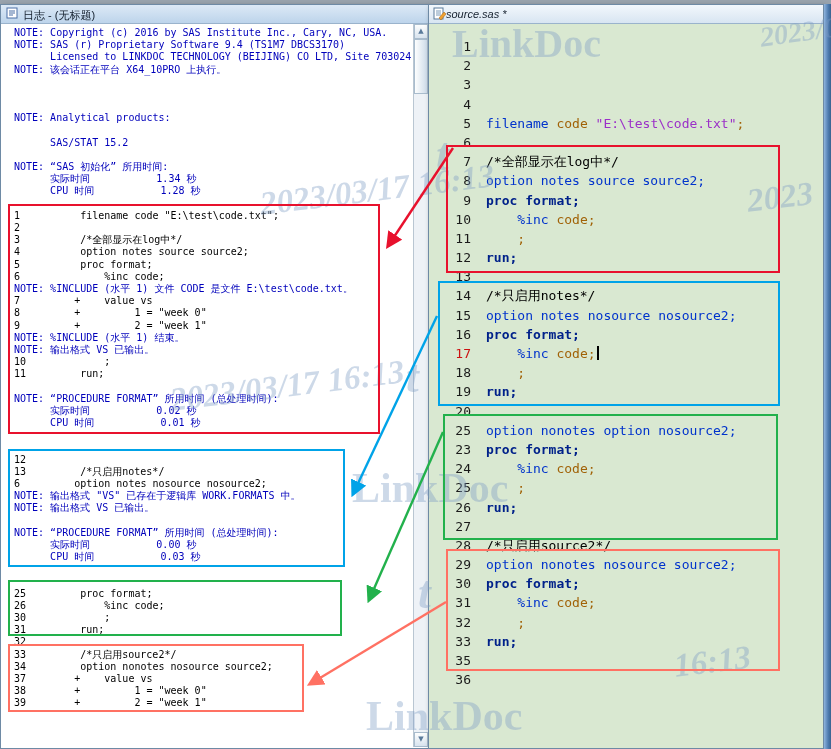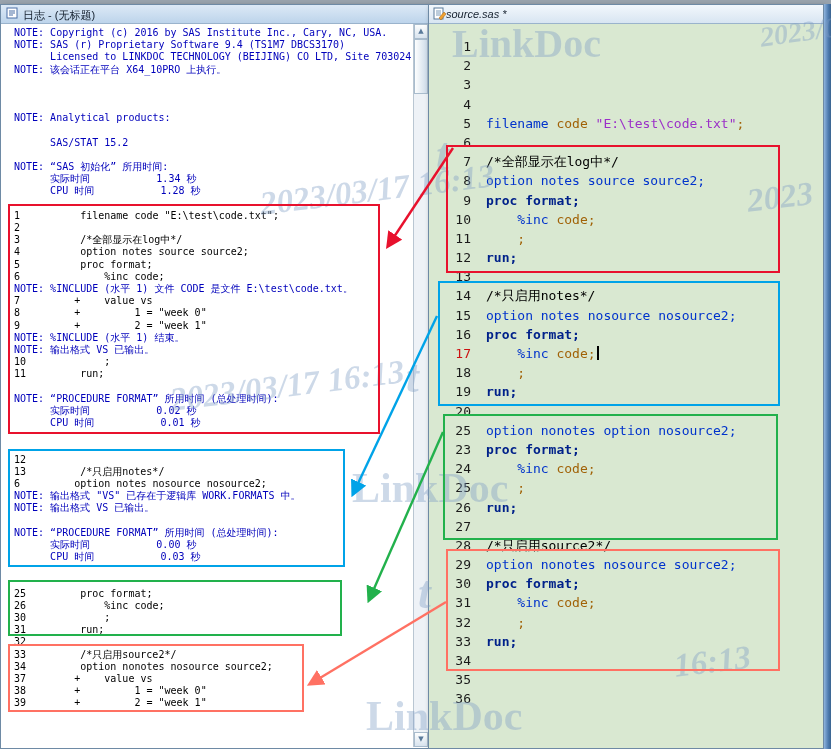--- a/index.html
+++ b/index.html
@@ -177,21 +177,20 @@
           <div class="ed-line"><span class="ed-num">24</span><span class="ed-code"><span class="tok-t">    </span><span class="tok-k">%inc</span><span class="tok-t"> code;</span></span></div>
           <div class="ed-line"><span class="ed-num">25</span><span class="ed-code"><span class="tok-t">    ;</span></span></div>
           <div class="ed-line"><span class="ed-num">26</span><span class="ed-code"><span class="tok-kb">run;</span></span></div>
           <div class="ed-line"><span class="ed-num">27</span><span class="ed-code"></span></div>
           <div class="ed-line"><span class="ed-num">28</span><span class="ed-code"><span class="tok-c">/*只启用source2*/</span></span></div>
           <div class="ed-line"><span class="ed-num">29</span><span class="ed-code"><span class="tok-k">option nonotes nosource source2;</span></span></div>
           <div class="ed-line"><span class="ed-num">30</span><span class="ed-code"><span class="tok-kb">proc format;</span></span></div>
           <div class="ed-line"><span class="ed-num">31</span><span class="ed-code"><span class="tok-t">    </span><span class="tok-k">%inc</span><span class="tok-t"> code;</span></span></div>
           <div class="ed-line"><span class="ed-num">32</span><span class="ed-code"><span class="tok-t">    ;</span></span></div>
           <div class="ed-line"><span class="ed-num">33</span><span class="ed-code"><span class="tok-kb">run;</span></span></div>
-          <div class="ed-line"><span class="ed-num">34</span><span class="ed-code"></span></div>
           <div class="ed-line"><span class="ed-num">35</span><span class="ed-code"></span></div>
           <div class="ed-line"><span class="ed-num">36</span><span class="ed-code"></span></div>
         </div>
     </div>
   </section>
 
   <div id="right-edge"></div>
 
   <div id="watermark-layer">
       <div class="wm" style="left: 452px; top: 20px; font-size: 40px; transform: rotate(0deg);">LinkDoc</div>

